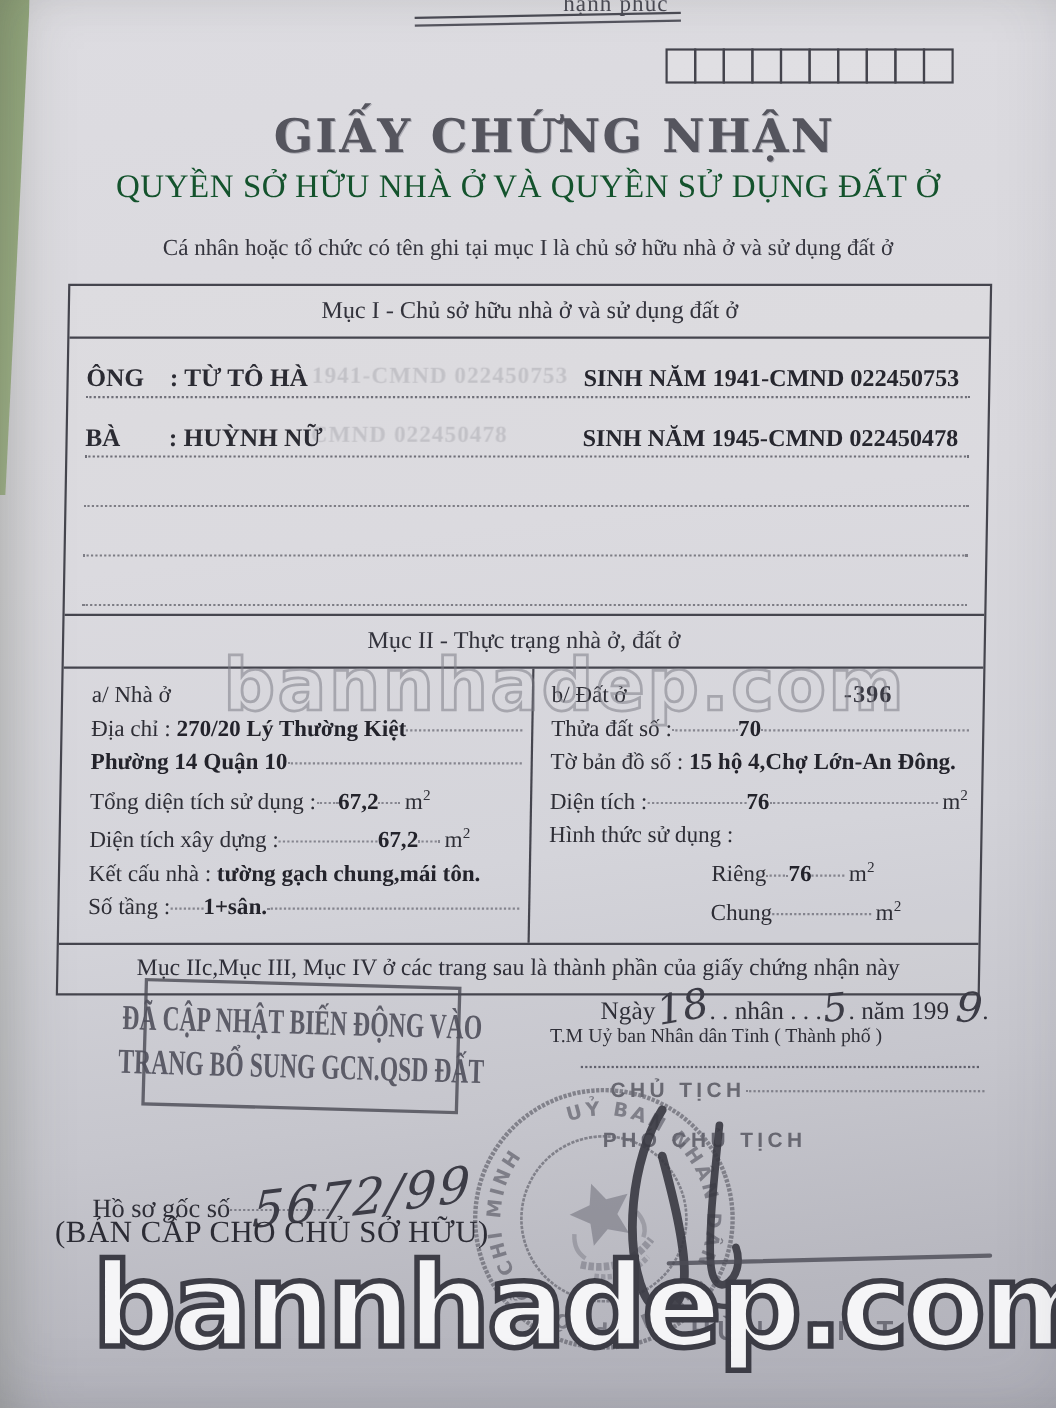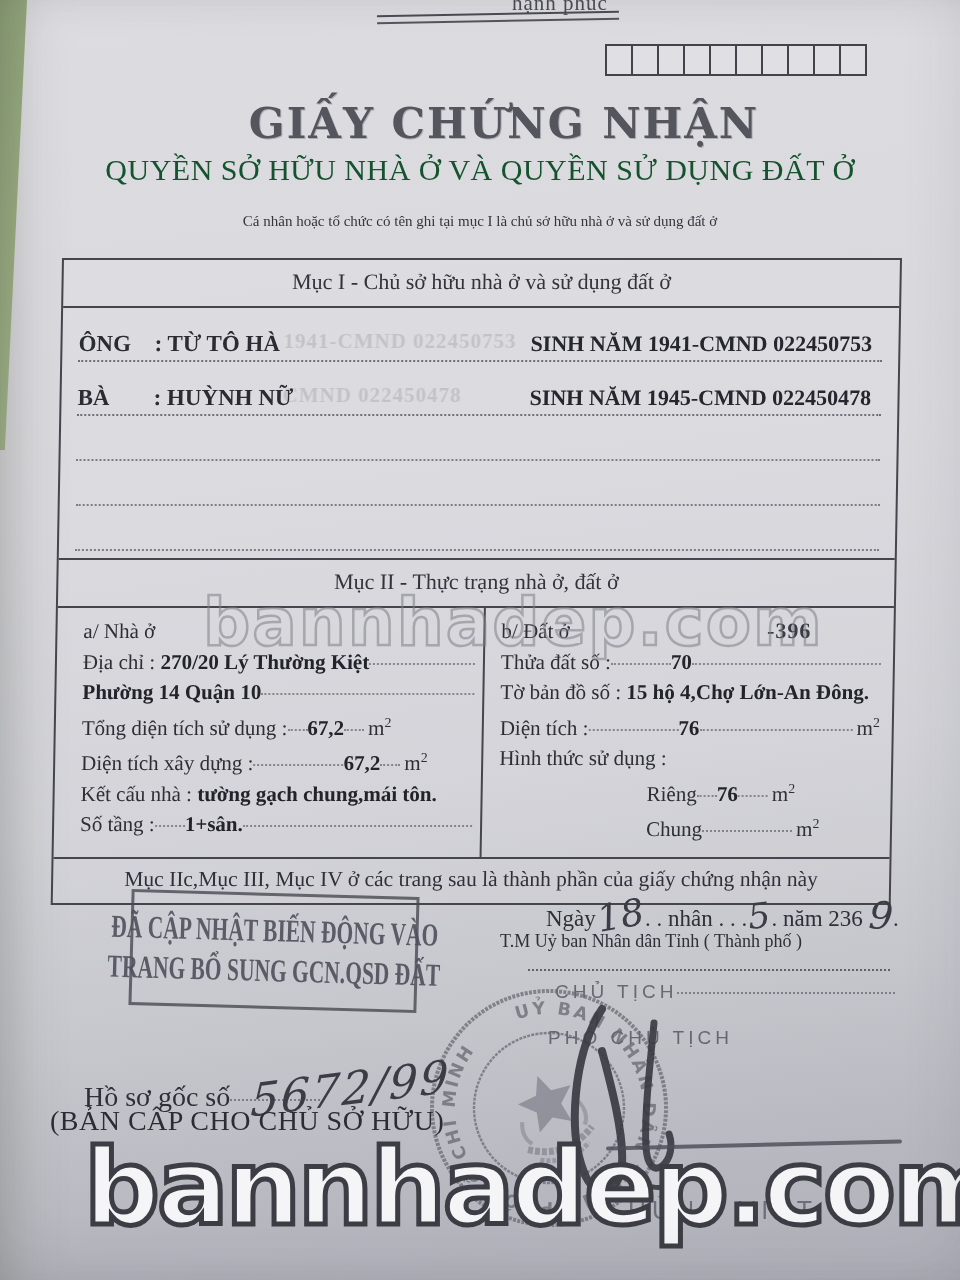--- a/index.html
+++ b/index.html
@@ -17,21 +17,21 @@
     box-shadow:inset 42px 10px 60px -38px rgba(95,100,85,.38), inset -10px -20px 80px -40px rgba(60,60,70,.25);}
   
   .motto{left:512px;top:-9px;font-size:21px;color:#4a4a54;letter-spacing:1px;}
   .motto-line{left:377px;top:13px;width:242px;height:5px;border-top:2px solid #4b4b55;border-bottom:2px solid #55555f;transform:rotate(-1.1deg);}
   .code-boxes{left:607px;top:44px;display:flex;}
   .code-boxes .cell{width:24px;height:28px;border:2px solid #43434c;margin-left:-2px;background:rgba(255,255,255,.12);}
   .title{left:0;right:0;top:99px;text-align:center;font-size:42px;font-weight:bold;
     font-family:"DejaVu Serif","Liberation Serif",serif;color:#55555e;letter-spacing:2px;
     text-shadow:1px 1px 0 rgba(120,120,130,.45);padding-left:48px;}
   .subtitle{left:0;right:0;top:153px;text-align:center;font-size:30px;color:#14532d;letter-spacing:.5px;}
-  .intro{left:0;right:0;top:213px;text-align:center;font-size:15px;color:#35353e;}
+  .intro{left:0;right:0;top:213px;text-align:center;font-size:21px;color:#35353e;}
   
   .doc-table{left:62px;top:258px;width:836px;border:2.5px solid #45454e;color:#2e2e36;
     transform:skewX(-1deg);transform-origin:50% 0;background:rgba(255,255,255,.06);}
   .sec-head{text-align:center;font-size:22px;padding:9px 0 11px;color:#33333c;}
   .sec1-head{border-bottom:2px solid #45454e;}
   .owners{padding:0 16px;height:250px;box-sizing:border-box;}
   .owner-row{position:relative;display:flex;align-items:baseline;padding-top:23px;
     border-bottom:2px dotted rgba(75,75,85,.75);padding-bottom:3px;}
   .owner-row .lbl{width:76px;font-size:23px;font-weight:bold;color:#2b2b33;}
   .owner-row .nm{font-size:23px;font-weight:bold;color:#2b2b33;flex:1;}
@@ -58,26 +58,26 @@
     transform:scale(.86,1.28);letter-spacing:0;line-height:40px;white-space:nowrap;opacity:.9;}
   .date-line{left:508px;top:891px;width:400px;display:flex;align-items:baseline;font-size:23px;color:#2f2f38;white-space:nowrap;margin-left:38px;}
   .hw{font-family:"DejaVu Serif",serif;font-style:italic;color:#3c3c46;display:inline-block;}
   .hw.day{font-size:37px;transform:rotate(-10deg);margin:0 1px;position:relative;top:2px;}
   .hw.month{font-size:35px;transform:rotate(-6deg);margin:0 1px;position:relative;top:2px;}
   .hw.year{font-size:38px;transform:rotate(4deg);margin-left:6px;position:relative;top:3px;}
   .authority{left:500px;top:931px;width:420px;font-size:18px;color:#2f2f38;white-space:nowrap;}
   .sig-dotline{left:528px;top:969px;width:362px;border-bottom:2.5px dotted rgba(70,70,82,.8);}
   .sign-1{left:555px;top:981px;display:flex;width:340px;align-items:baseline;}
   .sign-2{left:548px;top:1003px;margin-top:24px;}
-  .stamped{font-family:"Liberation Sans","DejaVu Sans",sans-serif;font-weight:normal;color:#585862;
+  .stamped{font-family:"Liberation Sans","DejaVu Sans",sans-serif;font-weight:bold;color:#585862;
     letter-spacing:4px;font-size:19px;opacity:.85;}
   .seal-svg{left:423px;top:982px;}
   .sig-svg{left:540px;top:995px;}
   .dossier{left:84px;top:1064px;display:flex;align-items:baseline;width:360px;}
-  .dossier .lab{font-size:28px;color:#2f2f38;white-space:nowrap;}
+  .dossier .lab{font-size:24px;color:#2f2f38;white-space:nowrap;}
   .dossier .dots{transform:translateY(-5px);}
   .hw.dossier-no{font-size:45px;transform:rotate(-7deg) skewX(-10deg);letter-spacing:2px;position:relative;top:-2px;margin-left:-70px;}
   .copy-note{left:50px;top:1105px;font-size:28px;color:#2c2c35;letter-spacing:.5px;}
   .pen-line{left:606px;top:1143px;width:296px;height:4px;background:#4b4b55;border-radius:2px;transform:rotate(-1.4deg);opacity:.8;}
   .signer{left:628px;top:1196px;font-size:25px;letter-spacing:6px;color:#5d5d68;opacity:.8;}
   
   .wm{font-family:"DejaVu Sans","Liberation Sans",sans-serif;font-weight:bold;white-space:nowrap;}
   .wm-mid{left:203px;top:584px;font-size:66px;color:transparent;-webkit-text-stroke:2.5px rgba(125,125,135,.55);letter-spacing:2px;}
   .wm-big{left:84px;top:1126px;font-size:106px;color:#f5f5f7;-webkit-text-stroke:5px #3d3d46;letter-spacing:-3px;}
 </style>
@@ -214,21 +214,21 @@
 <div class="abs stamp-box">
   <div>ĐÃ CẬP NHẬT BIẾN ĐỘNG VÀO</div>
   <div>TRANG BỔ SUNG GCN.QSD ĐẤT</div>
 </div>
 
 <div class="abs date-line">
   <span>Ngày</span>
   <span class="hw day">18</span>
   <span>. . nhân . . .</span>
   <span class="hw month">5</span>
-  <span>. năm 236</span>
+  <span>. năm 199</span>
   <span class="hw year">9</span>
   <span>.</span>
 </div>
 <div class="abs authority">T.M Uỷ ban Nhân dân Tỉnh ( Thành phố )</div>
 <div class="abs sig-dotline"></div>
 <div class="abs sign-1">
   <span class="stamped">CHỦ TỊCH</span>
   <span class="dots"></span>
 </div>
 <div class="abs sign-2">

